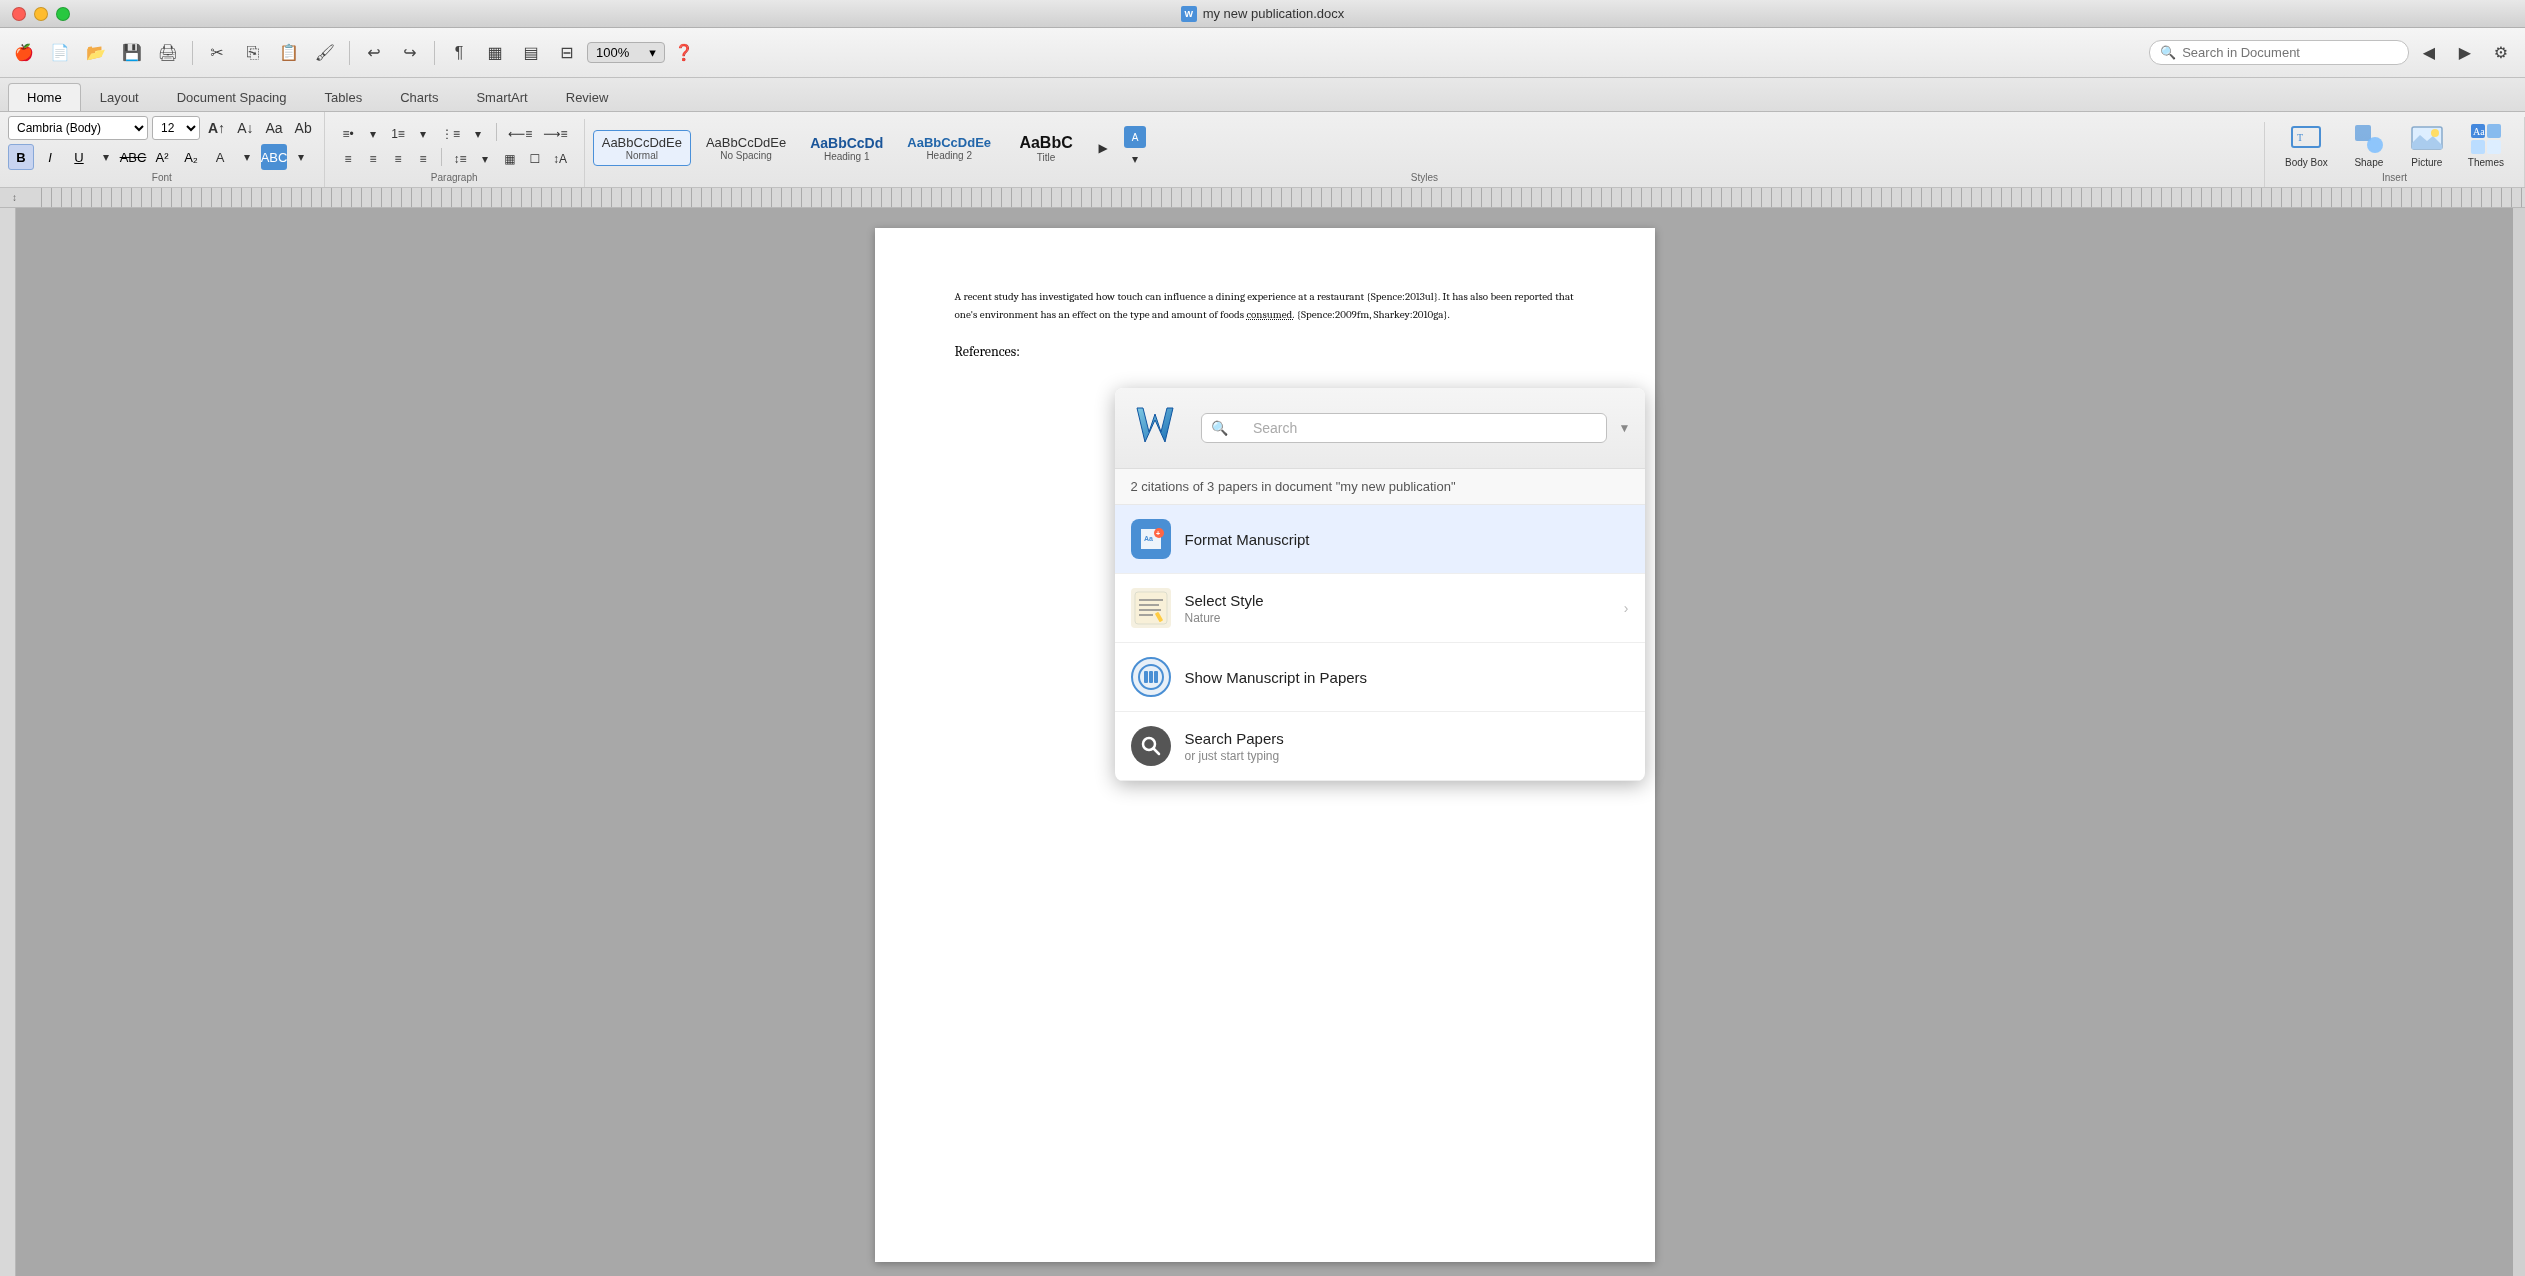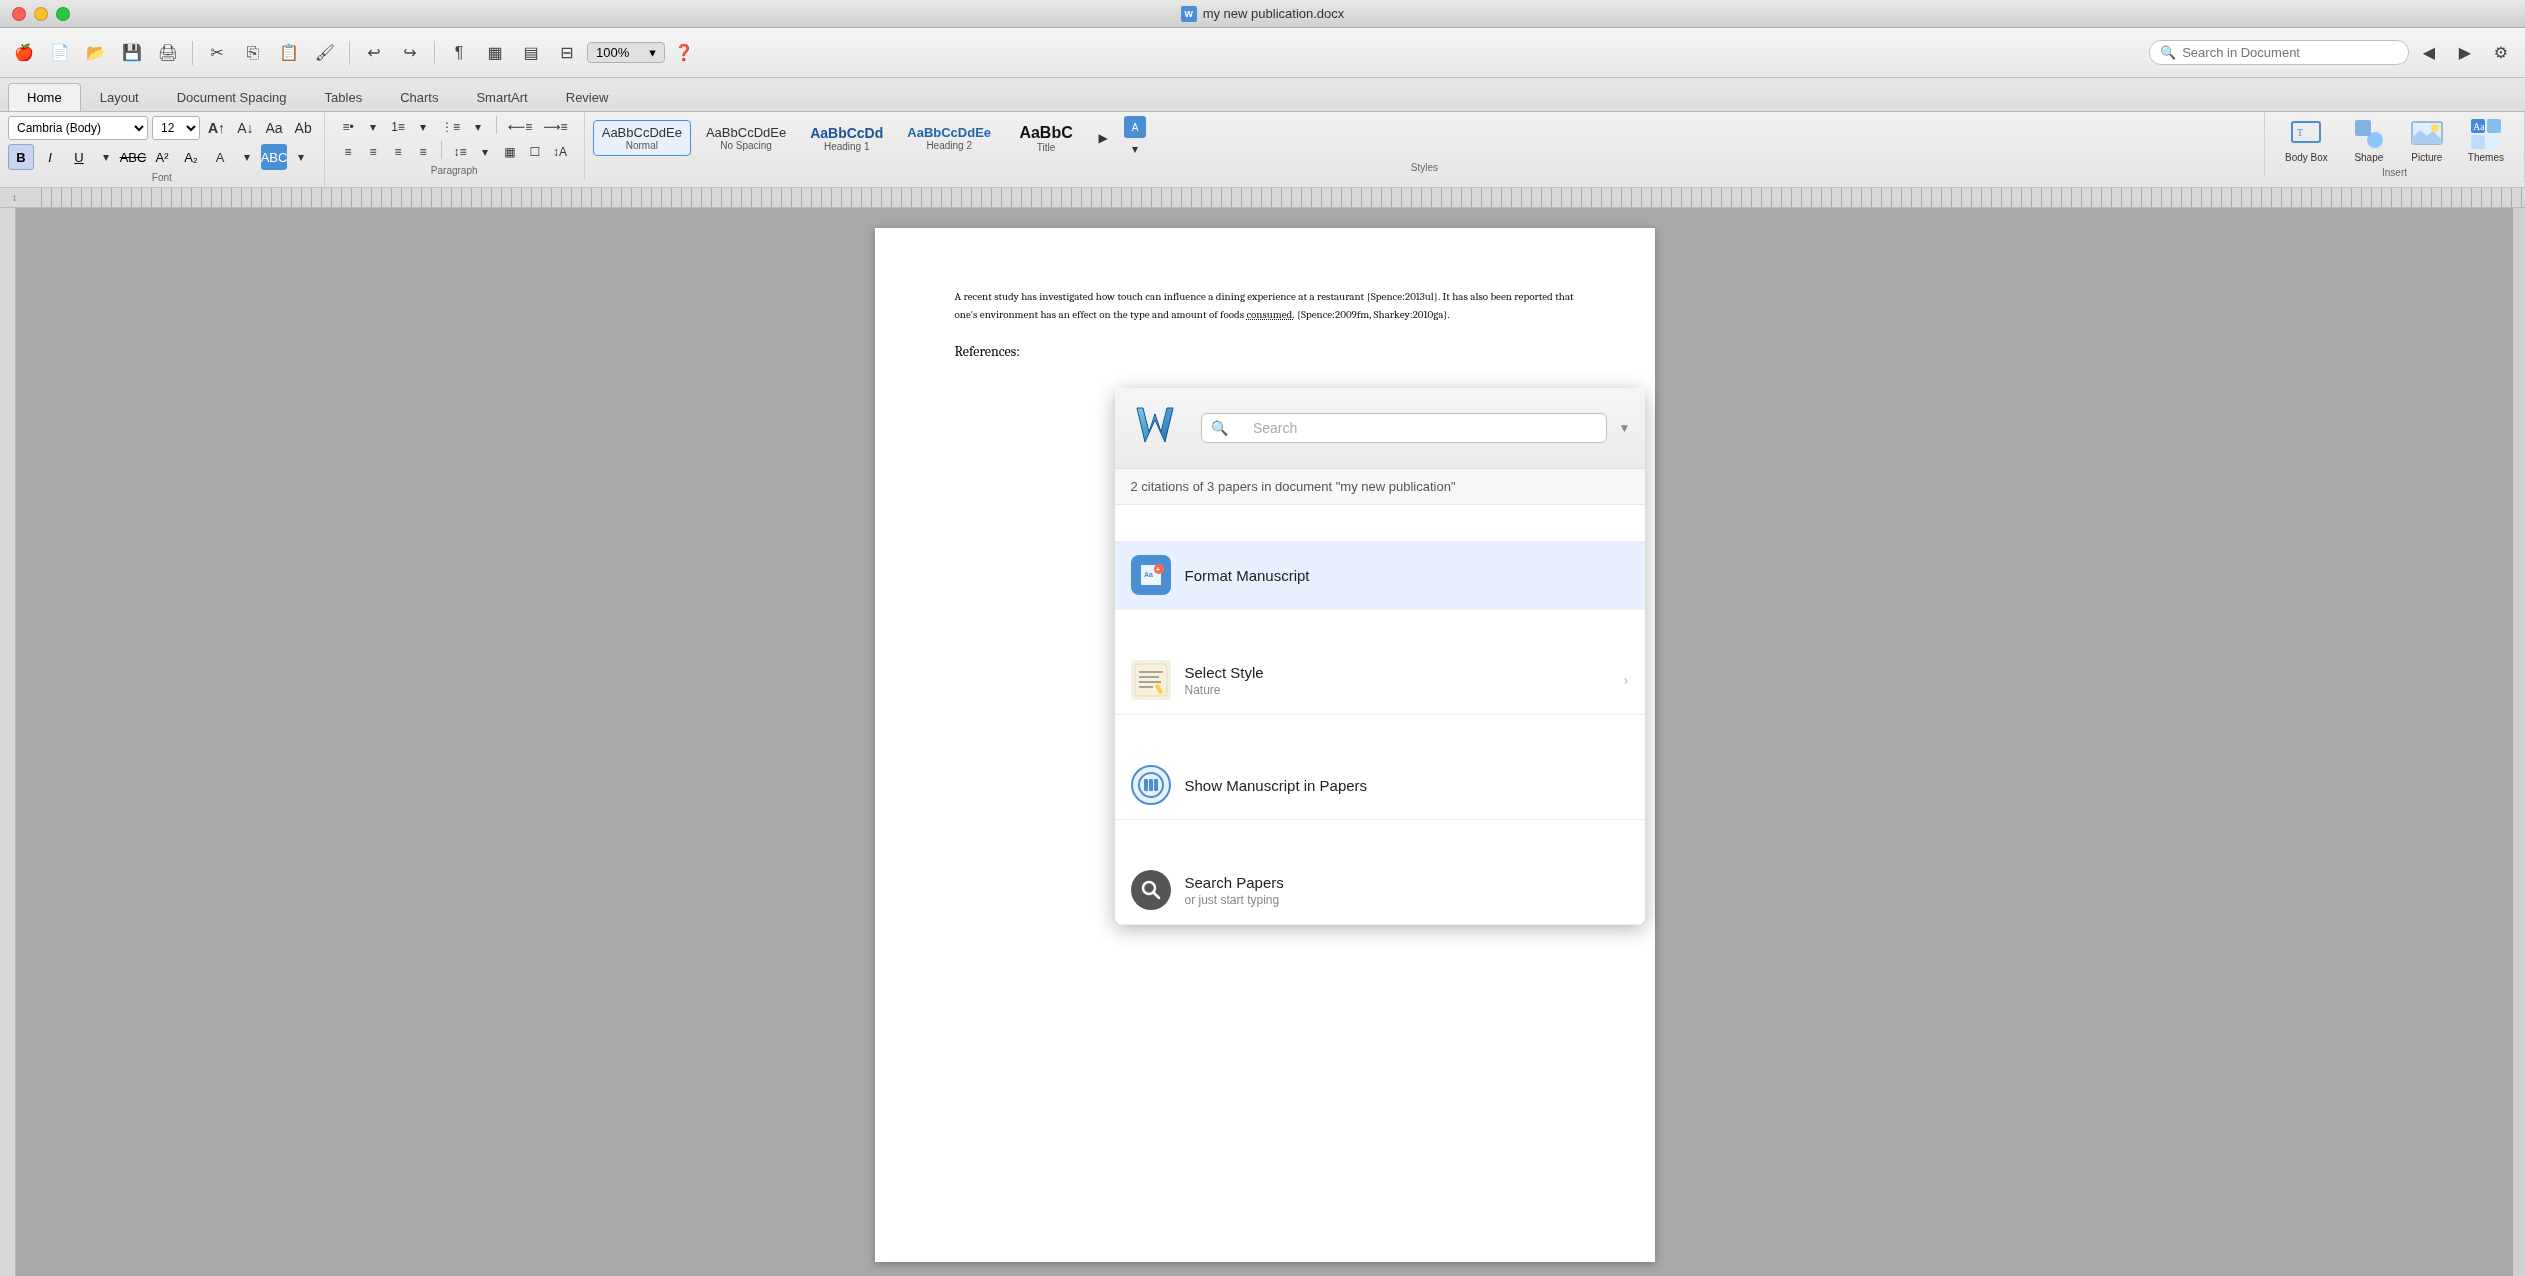--- a/index.html
+++ b/index.html
@@ -141,21 +141,21 @@
       background: #f0f0f0;
       border-color: #b8b8b8;
       color: #000;
     }
 
     
     .ribbon {
       background: linear-gradient(to bottom, #f0f0f0, #e5e5e5);
       border-bottom: 1px solid #c0c0c0;
       display: flex;
-      align-items: flex-start;
+      align-items: flex-end;
     }
     .ribbon-section {
       display: flex;
       flex-direction: column;
       align-items: center;
       padding: 4px 8px;
       border-right: 1px solid #d0d0d0;
       min-width: 0;
     }
     .ribbon-section-label {
@@ -363,21 +363,20 @@
       background: #f8f8f8;
       border-bottom: 1px solid #e8e8e8;
     }
     .papers-menu-item {
       display: flex;
       align-items: center;
       padding: 14px 16px;
       border-bottom: 1px solid #eee;
       cursor: pointer;
       gap: 14px;
-      margin-top: 36px;
     }
     .papers-menu-item.active { background: #e8f0ff; }
     .papers-menu-text {
       flex: 1;
     }
     .papers-menu-title {
       font-size: 15px;
       color: #222;
       font-weight: 500;
     }

